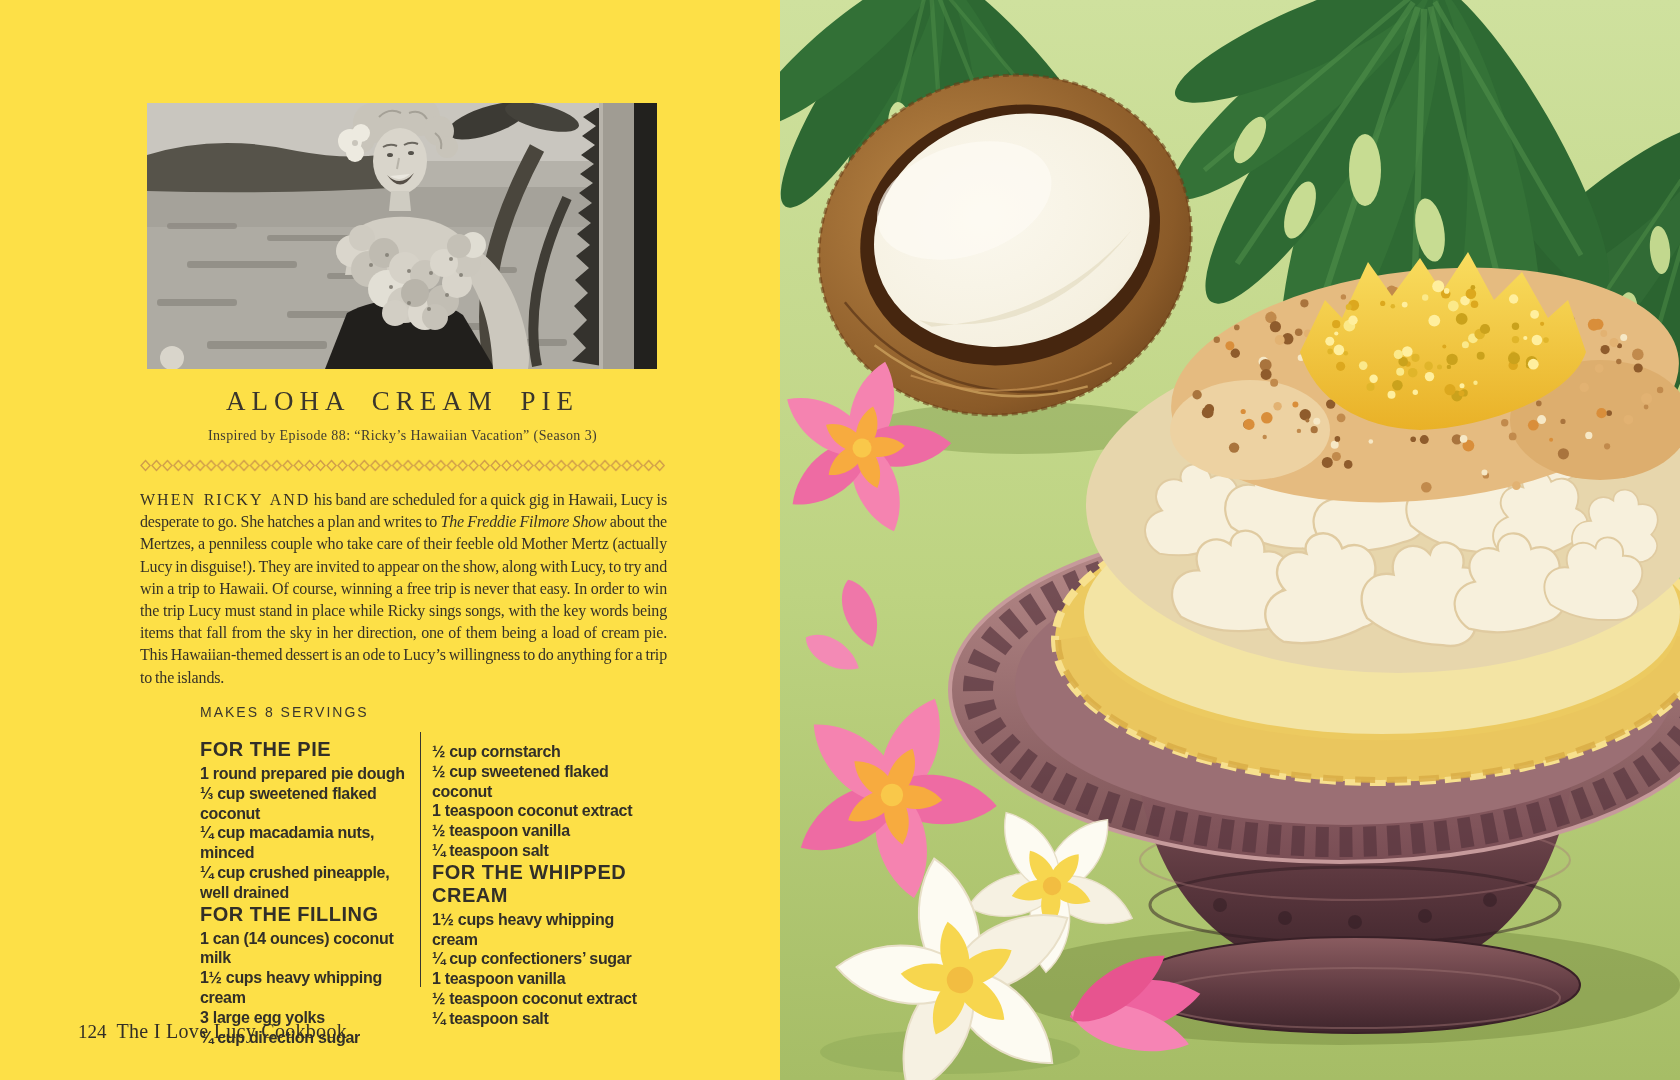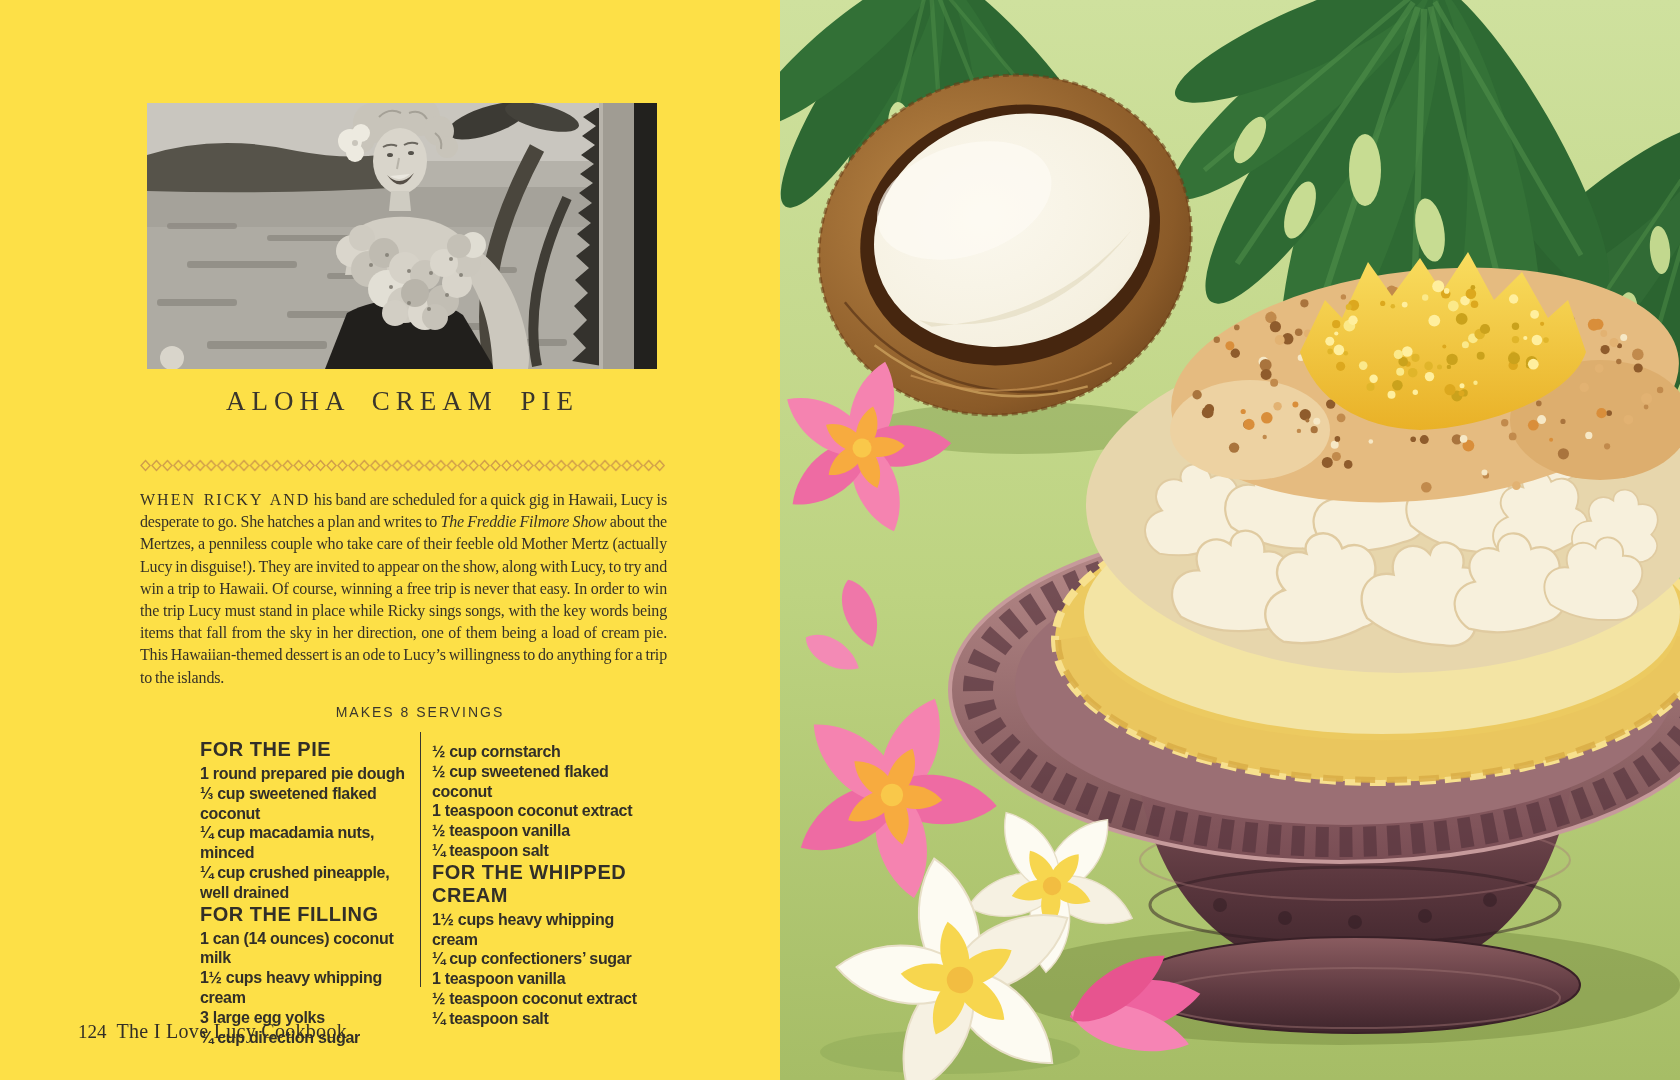--- a/index.html
+++ b/index.html
@@ -13,21 +13,21 @@
   .bw-photo svg{display:block;width:510px;height:266px;}
   .title{position:absolute;left:140px;top:386px;width:525px;margin:0;text-align:center;
          font-size:27px;font-weight:400;letter-spacing:6px;word-spacing:10px;color:#3a362c;}
   .subtitle{position:absolute;left:110px;top:428px;width:585px;margin:0;text-align:center;
          font-size:14px;letter-spacing:.4px;color:#403c31;}
   .divider{position:absolute;left:140px;top:458px;width:525px;height:13px;}
   .intro{position:absolute;left:140px;top:489px;width:527px;margin:0;
          font-size:16px;line-height:22.2px;text-align:justify;color:#363227;
          letter-spacing:-0.15px;word-spacing:-1px;}
   .intro .lead{letter-spacing:2px;word-spacing:1px;}
-  .servings{position:absolute;left:200px;top:704px;width:440px;margin:0;text-align:center;
+  .servings{position:absolute;left:200px;top:704px;width:440px;margin:0;
          font-family:"Liberation Sans", sans-serif;font-size:14px;letter-spacing:2px;color:#3b372d;}
   .ing-col{position:absolute;font-family:"Liberation Sans", sans-serif;color:#322f28;}
   .col-left{left:200px;top:738px;width:205px;}
   .col-right{left:432px;top:742px;width:225px;}
   .ing-group + .ing-group{}
   .ing-group h3{margin:0 0 3px 0;font-size:20px;font-weight:bold;letter-spacing:.5px;}
   .ing-group h3:empty{display:none;}
   .ing-group ul{margin:0;padding:0;list-style:none;}
   .ing-group li{font-size:16px;font-weight:bold;letter-spacing:-0.3px;line-height:19.8px;
                 white-space:pre-line;}
@@ -138,20 +138,21 @@
               <circle cx="262" cy="168" r="2"></circle>
               <circle cx="284" cy="170" r="2"></circle>
             <circle cx="304" cy="156" r="2"></circle>
           </g>
         </g>
         <circle cx="25" cy="255" r="12" fill="#d9d5cb"></circle>
       </svg>
     </figure>
 
     <h1 class="title">ALOHA CREAM PIE</h1>
+    <p class="subtitle">Inspired by Episode 88: “Ricky’s Hawaiian Vacation” (Season 3)</p>
 
     <div class="divider">
       <svg width="525" height="13" aria-hidden="true">
         <defs>
           <pattern id="dia" width="10.94" height="13" patternUnits="userSpaceOnUse">
             <path d="M5.5,1.5 L10,6.5 L5.5,11.5 L1,6.5 Z" fill="none" stroke="#cf9c49" stroke-width="1.4"></path>
           </pattern>
         </defs>
         <rect width="525" height="13" fill="url(#dia)"></rect>
       </svg>

